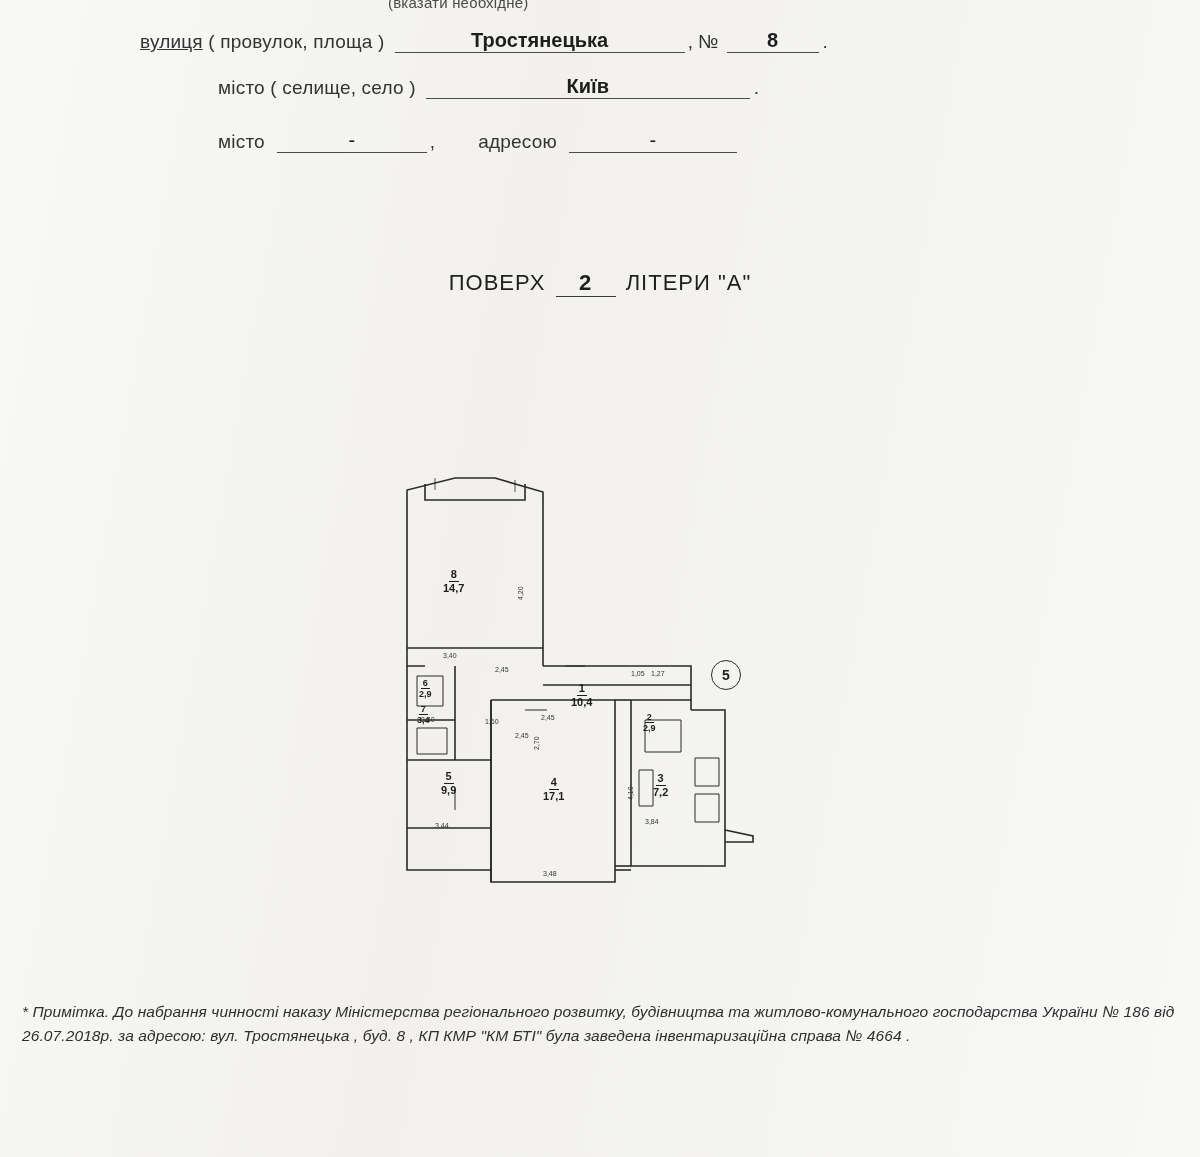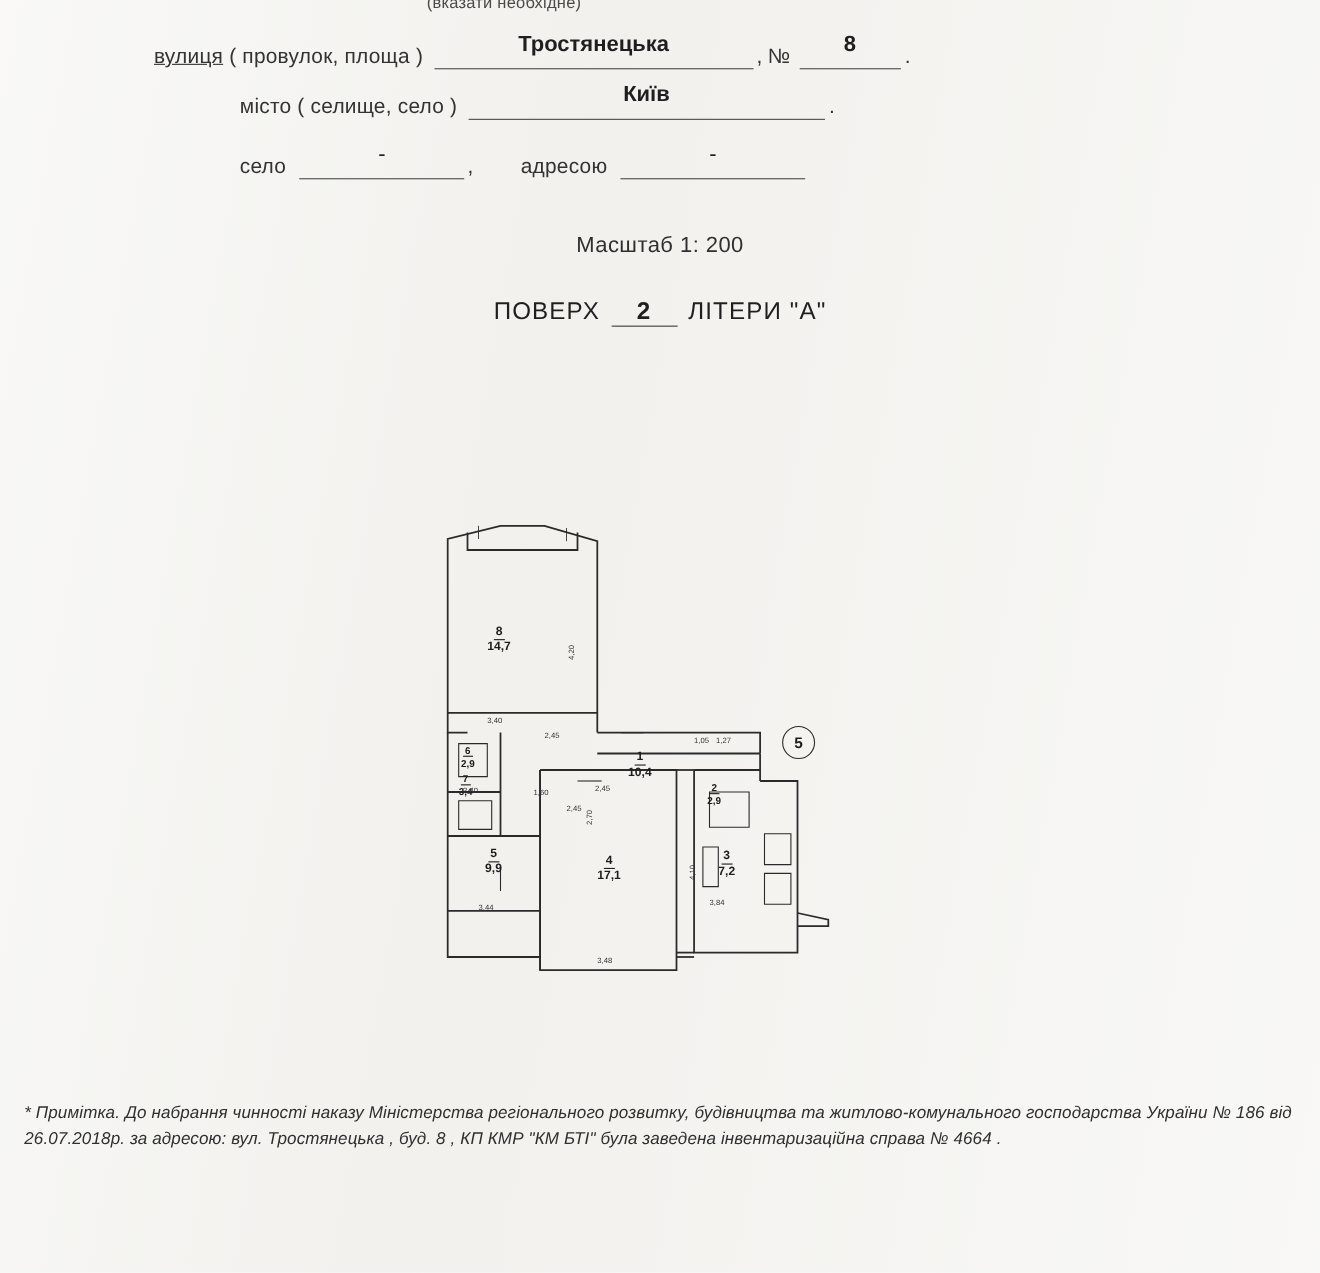--- a/index.html
+++ b/index.html
@@ -48,21 +48,21 @@
     letter-spacing: .2px;
   }
   .flabel .u { text-decoration: underline; }
   .fline {
     border-bottom: 1.6px solid #4a4a4a;
     display: inline-block;
     text-align: center;
     font-size: 20px;
     font-weight: bold;
     color: #1e1e1e;
-    padding-bottom: 11px;
+    padding-bottom: 1px;
     line-height: 1.05;
   }
   .fline.empty { font-weight: normal; }
   .comma { font-size: 19px; padding: 0 5px 0 3px; color: #333; }
   .dot { font-size: 19px; padding-left: 4px; color: #333; }
 
   .scale {
     position: absolute;
     left: 0; top: 212px;
     width: 1200px;
@@ -197,29 +197,28 @@
       <span class="dot">.</span>
     </div>
 
     <div class="frow" style="left:218px; top:76px;">
       <span class="flabel">місто ( селище, село )</span>
       <span class="fline" style="width:324px; margin-left:10px;">Київ</span>
       <span class="dot">.</span>
     </div>
 
     <div class="frow" style="left:218px; top:130px;">
-      <span class="flabel">село</span>
+      <span class="flabel">місто</span>
       <span class="fline empty" style="width:150px; margin-left:12px;">-</span>
       <span class="comma">,</span>
       <span class="flabel" style="margin-left:38px;">адресою</span>
       <span class="fline empty" style="width:168px; margin-left:12px;">-</span>
     </div>
   </div>
 
-  <div class="scale">Масштаб 1: 200</div>
 
   <div class="floorline">
     <span>ПОВЕРХ</span>
     <span class="val">2</span>
     <span>ЛІТЕРИ</span>
     <span>"А"</span>
   </div>
 
 
   <div class="plan">

